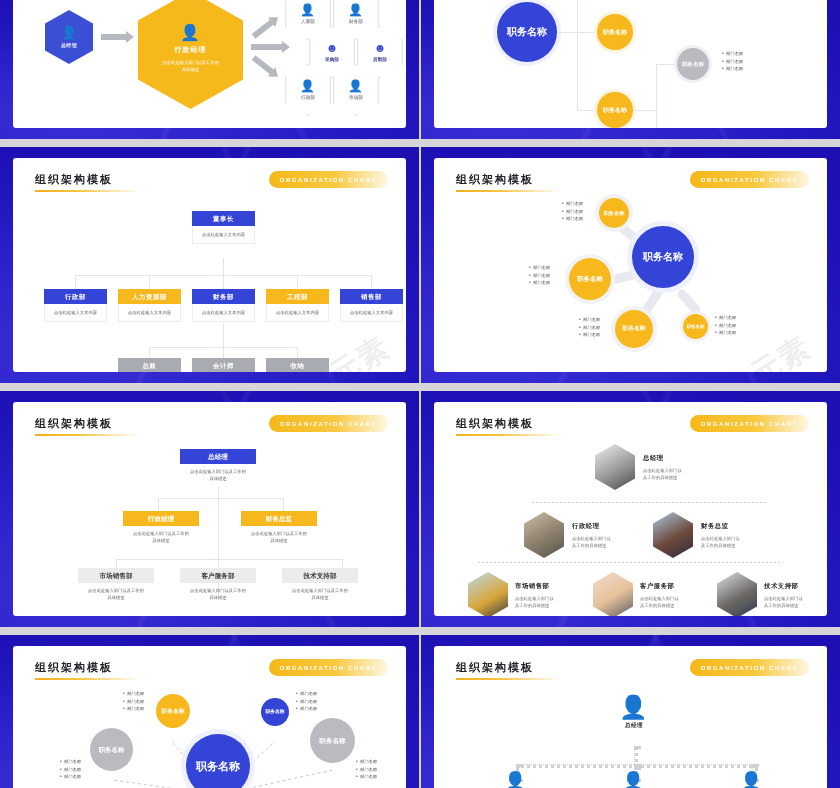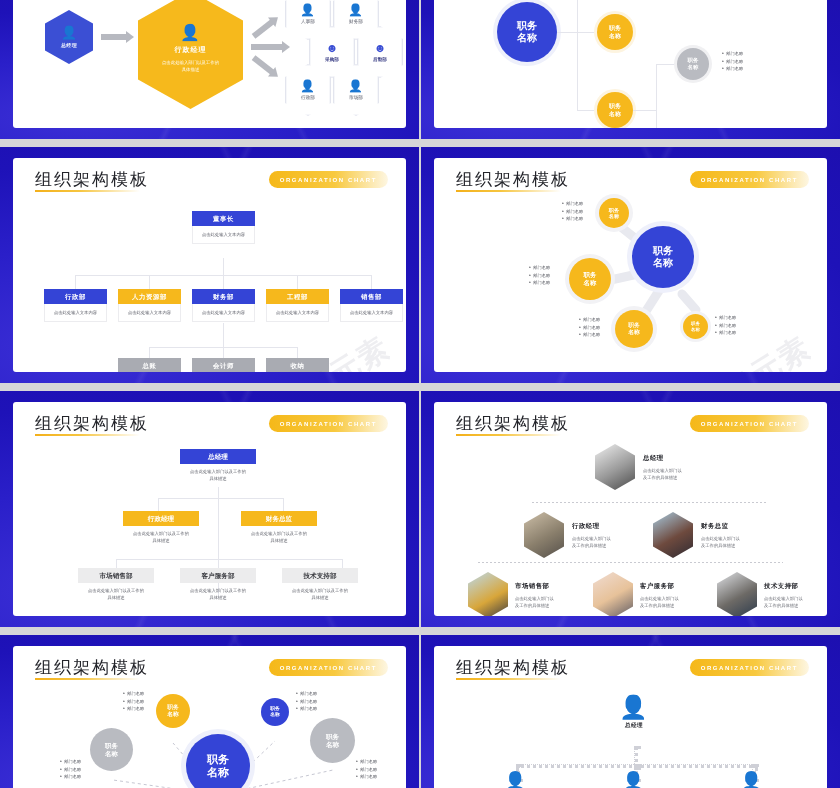--- a/index.html
+++ b/index.html
@@ -38,21 +38,21 @@
     background:#fff;border-radius:3px;overflow:hidden;
   }
   
   .row1 .card{top:-86px;bottom:11px;}
   .row4 .card{top:11px;bottom:-92px;}
 
   
   .hdr{position:absolute;left:22px;right:18px;top:14px;height:24px;}
   .hdr-title{
     position:absolute;left:0;top:0;
-    font-size:17px;font-weight:400;color:#23242a;
+    font-size:11px;font-weight:700;color:#23242a;
     letter-spacing:2px;line-height:15px;white-space:nowrap;
   }
   .hdr-rule{
     position:absolute;left:0;top:18px;width:105px;height:2px;
     background:linear-gradient(90deg,#f3b01c 0%,#f6c53f 42%,rgba(246,197,63,0) 100%);
   }
   .hdr-badge{
     position:absolute;right:0;top:-1px;height:17px;padding:0 11px;
     display:flex;align-items:center;justify-content:center;
     border-radius:9px;
@@ -95,21 +95,21 @@
   .glyph.navy{color:#3b4fd4;}
   .glyph.white{color:#fff;font-size:16px;}
   .glyph.whitesm{color:#fff;font-size:13px;}
   .arrow{position:absolute;background:#b7b9c0;height:6px;}
   .arrow::after{
     content:"";position:absolute;right:-7px;top:-3px;
     border-left:8px solid #b7b9c0;border-top:6px solid transparent;border-bottom:6px solid transparent;
   }
 
   
-  .c{position:absolute;border-radius:50%;display:flex;flex-direction:column;
+  .c{position:absolute;border-radius:50%;display:flex;
      align-items:center;justify-content:center;text-align:center;color:#fff;font-weight:700;}
   .c.blue{background:#3444d6;box-shadow:0 0 0 4px #eef0fb;}
   .c.yel{background:#f6b81c;box-shadow:0 0 0 3px #fdf4e0;}
   .c.gry{background:#b9bbc1;box-shadow:0 0 0 3px #f0f0f2;}
   .ln{position:absolute;background:#e4e5ec;}
   .bullets{position:absolute;font-size:4.2px;color:#4a4c55;line-height:7.5px;white-space:nowrap;}
   .bullets div::before{content:"\25CF";font-size:3px;margin-right:2.5px;vertical-align:middle;color:#2b2c33;}
 
   
   .bx{position:absolute;text-align:center;}

